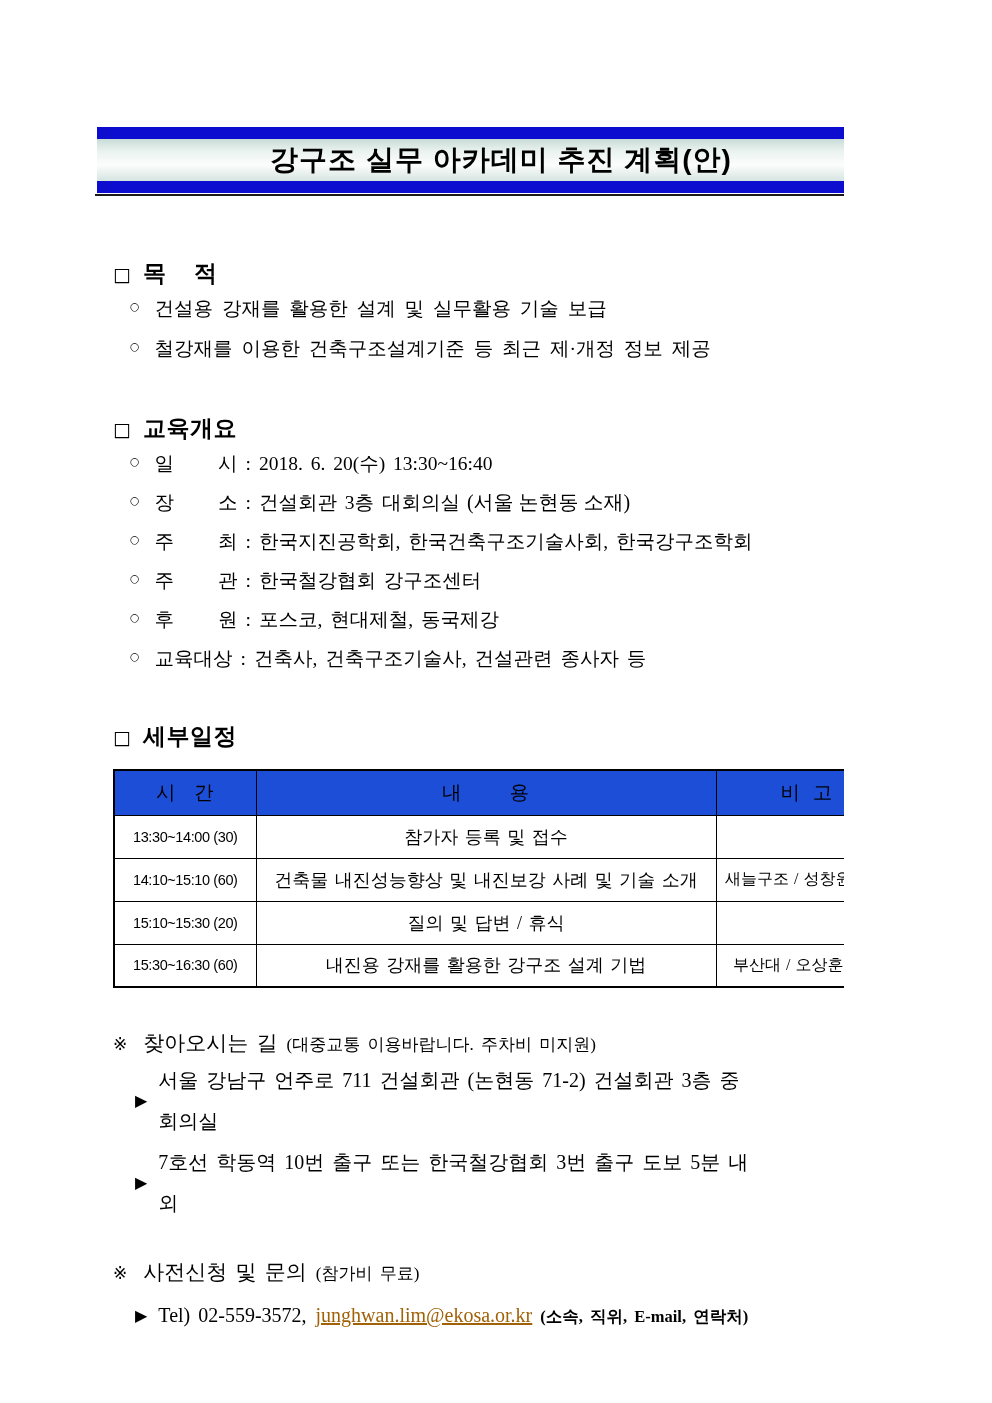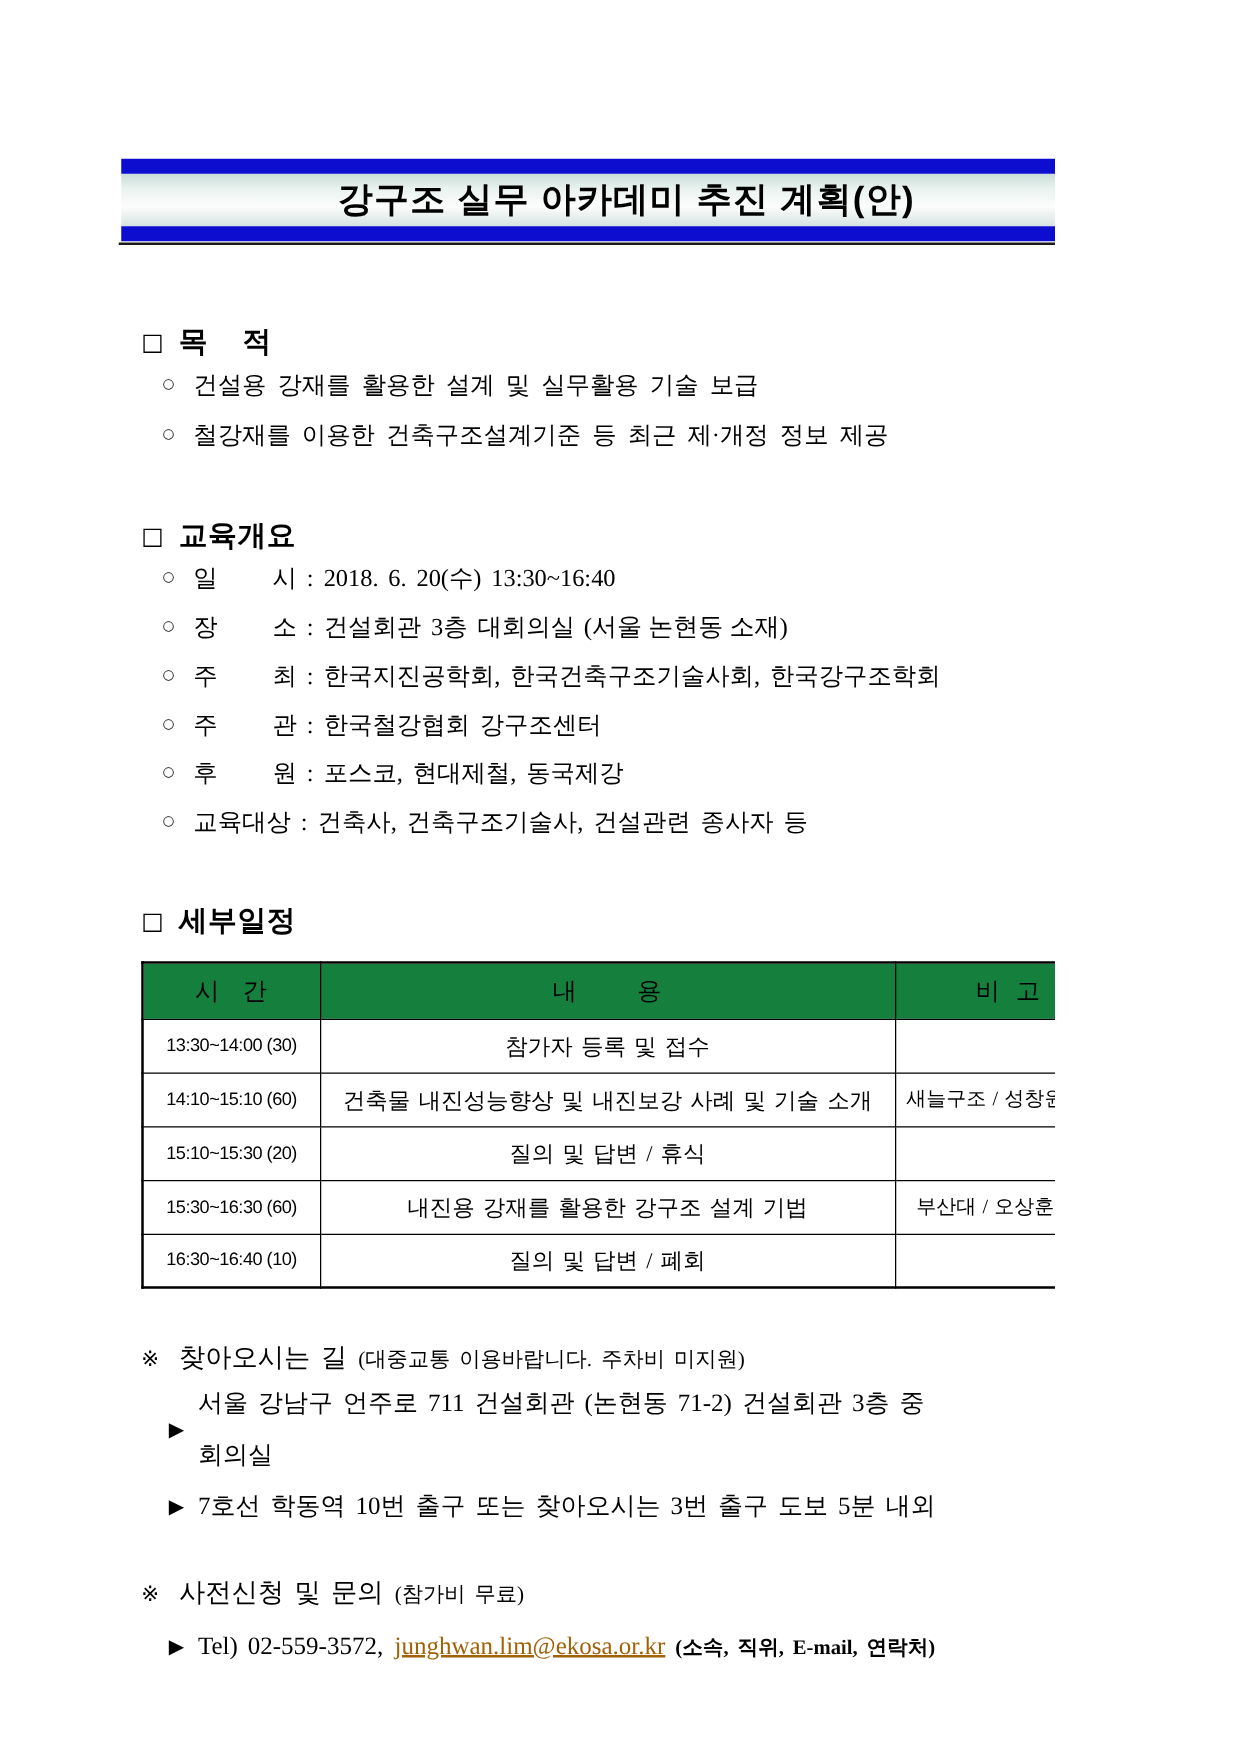--- a/index.html
+++ b/index.html
@@ -79,21 +79,21 @@
     table-layout: fixed;
   }
   table.schedule th, table.schedule td {
     border: 1px solid #000;
     text-align: center;
     vertical-align: middle;
     padding: 0 4px;
     overflow: hidden;
   }
   table.schedule th {
-    background: #15803d;
+    background: #1d4ed8;
     height: 45px;
     font-weight: normal;
     font-size: 19.5px;
     white-space: pre;
     letter-spacing: 1px;
   }
   table.schedule td { height: 43px; }
   td.t-time {
     font-family: "Liberation Sans", sans-serif;
     font-size: 14.5px;
@@ -227,42 +227,37 @@
         <tr>
           <td class="t-time">15:10~15:30 (20)</td>
           <td class="t-content">질의 및 답변 / 휴식</td>
           <td class="t-note"></td>
         </tr>
         <tr>
           <td class="t-time">15:30~16:30 (60)</td>
           <td class="t-content">내진용 강재를 활용한 강구조 설계 기법</td>
           <td class="t-note">부산대 / 오상훈 교수</td>
         </tr>
-        <tr>
-          <td class="t-time">16:30~16:40 (10)</td>
-          <td class="t-content">질의 및 답변 / 폐회</td>
-          <td class="t-note"></td>
-        </tr>
       </tbody>
     </table>
   </div>
 
   <div class="section s-directions">
     <div class="note-head">
       <span class="ref-icon">※</span>
       <span>찾아오시는 길</span>
       <span class="note-head-note">(대중교통 이용바랍니다. 주차비 미지원)</span>
     </div>
     <div class="arrow-item">
       <span class="arrow-icon">▶</span>
       <span>서울 강남구 언주로 711 건설회관 (논현동 71-2) 건설회관 3층 중회의실</span>
     </div>
     <div class="arrow-item">
       <span class="arrow-icon">▶</span>
-      <span>7호선 학동역 10번 출구 또는 찾아오시는 3번 출구 도보 5분 내외</span>
+      <span>7호선 학동역 10번 출구 또는 한국철강협회 3번 출구 도보 5분 내외</span>
     </div>
   </div>
 
   <div class="section s-apply">
     <div class="note-head">
       <span class="ref-icon">※</span>
       <span>사전신청 및 문의</span>
       <span class="note-head-note">(참가비 무료)</span>
     </div>
     <div class="arrow-item">

